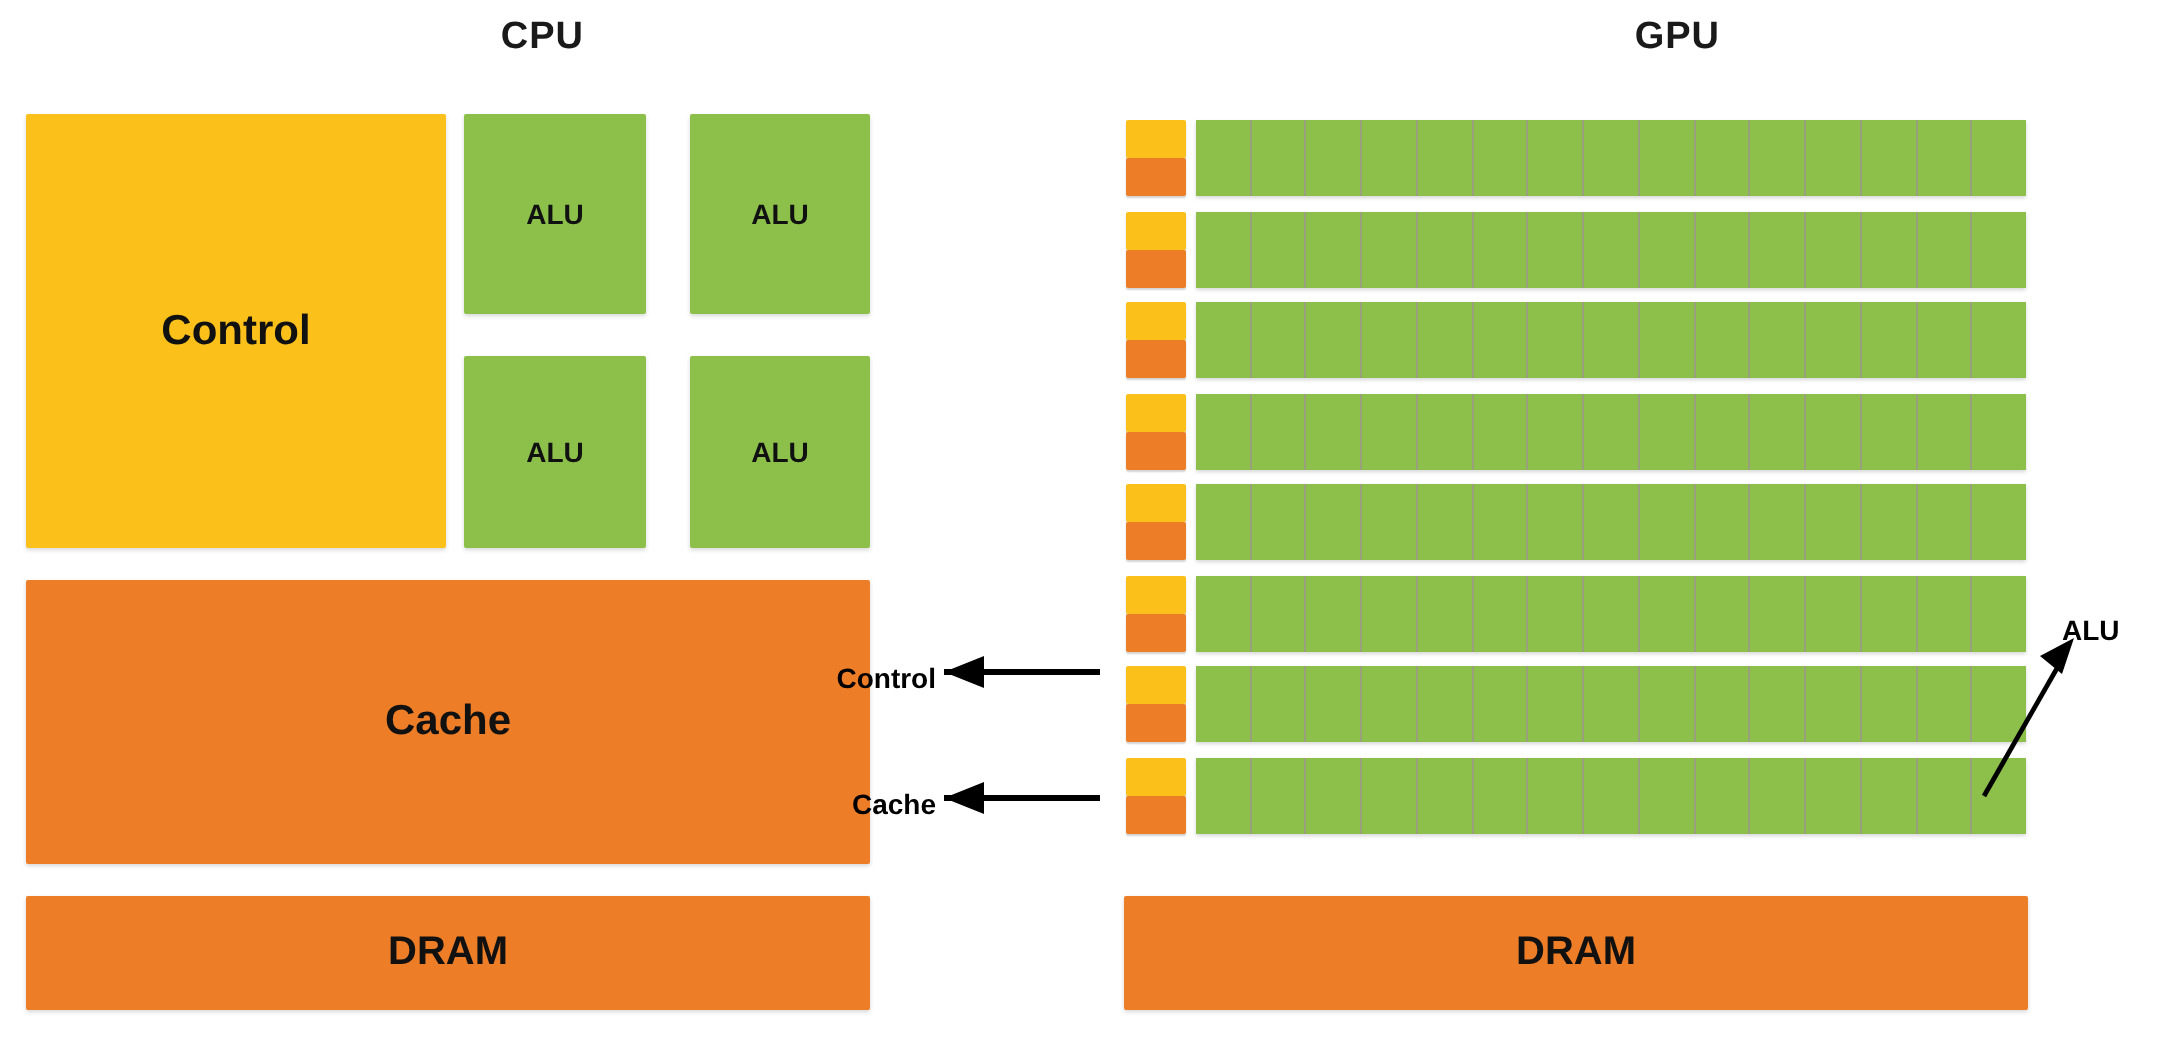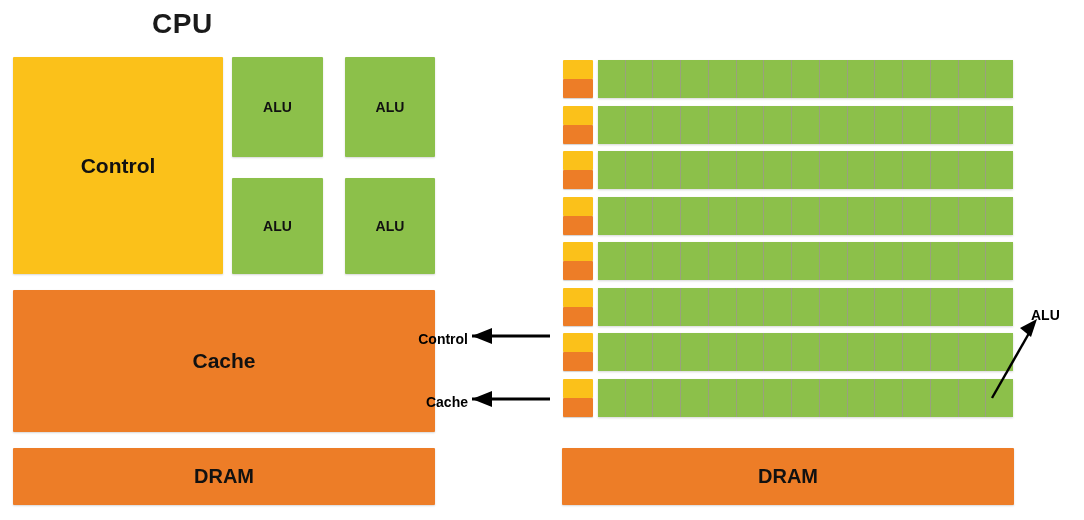--- a/index.html
+++ b/index.html
@@ -12,24 +12,24 @@
   }
   #canvas {
     position: relative;
     width: 1084px;
     height: 520px;
     background: #ffffff;
     overflow: hidden;
   }
   .panel-title {
     position: absolute;
-    font-size: 28px;
+    font-size: 19px;
     font-weight: bold;
     color: #1a1a1a;
-    text-align: left;
+    text-align: right;
     letter-spacing: 0.5px;
     white-space: nowrap;
   }
   .block {
     position: absolute;
     box-sizing: border-box;
     display: flex;
     align-items: center;
     justify-content: center;
     color: #111111;
@@ -99,20 +99,21 @@
 
   <div class="block green cpu-alu" style="left:232px; top:57px; width:91px; height:100px;">ALU</div>
   <div class="block green cpu-alu" style="left:345px; top:57px; width:90px; height:100px;">ALU</div>
   <div class="block green cpu-alu" style="left:232px; top:178px; width:91px; height:96px;">ALU</div>
   <div class="block green cpu-alu" style="left:345px; top:178px; width:90px; height:96px;">ALU</div>
 
   <div class="block orange cpu-cache" style="left:13px; top:290px; width:422px; height:142px;">Cache</div>
 
   <div class="block orange cpu-dram" style="left:13px; top:448px; width:422px; height:57px;">DRAM</div>
 
+  <div class="panel-title" style="left:720px; top:8px; width:140px;">GPU</div>
 
   <div id="gpu-rows">
       <div class="gpu-ctrl" style="left: 563px; top: 60px; width: 30px; height: 19px;"></div>
       <div class="gpu-cache" style="left: 563px; top: 79px; width: 30px; height: 19px;"></div>
       <div class="gpu-row-grid" style="left: 598px; top: 60px; width: 415px; height: 38px;">
         <div class="gpu-cell"></div>
         <div class="gpu-cell"></div>
         <div class="gpu-cell"></div>
         <div class="gpu-cell"></div>
         <div class="gpu-cell"></div>

